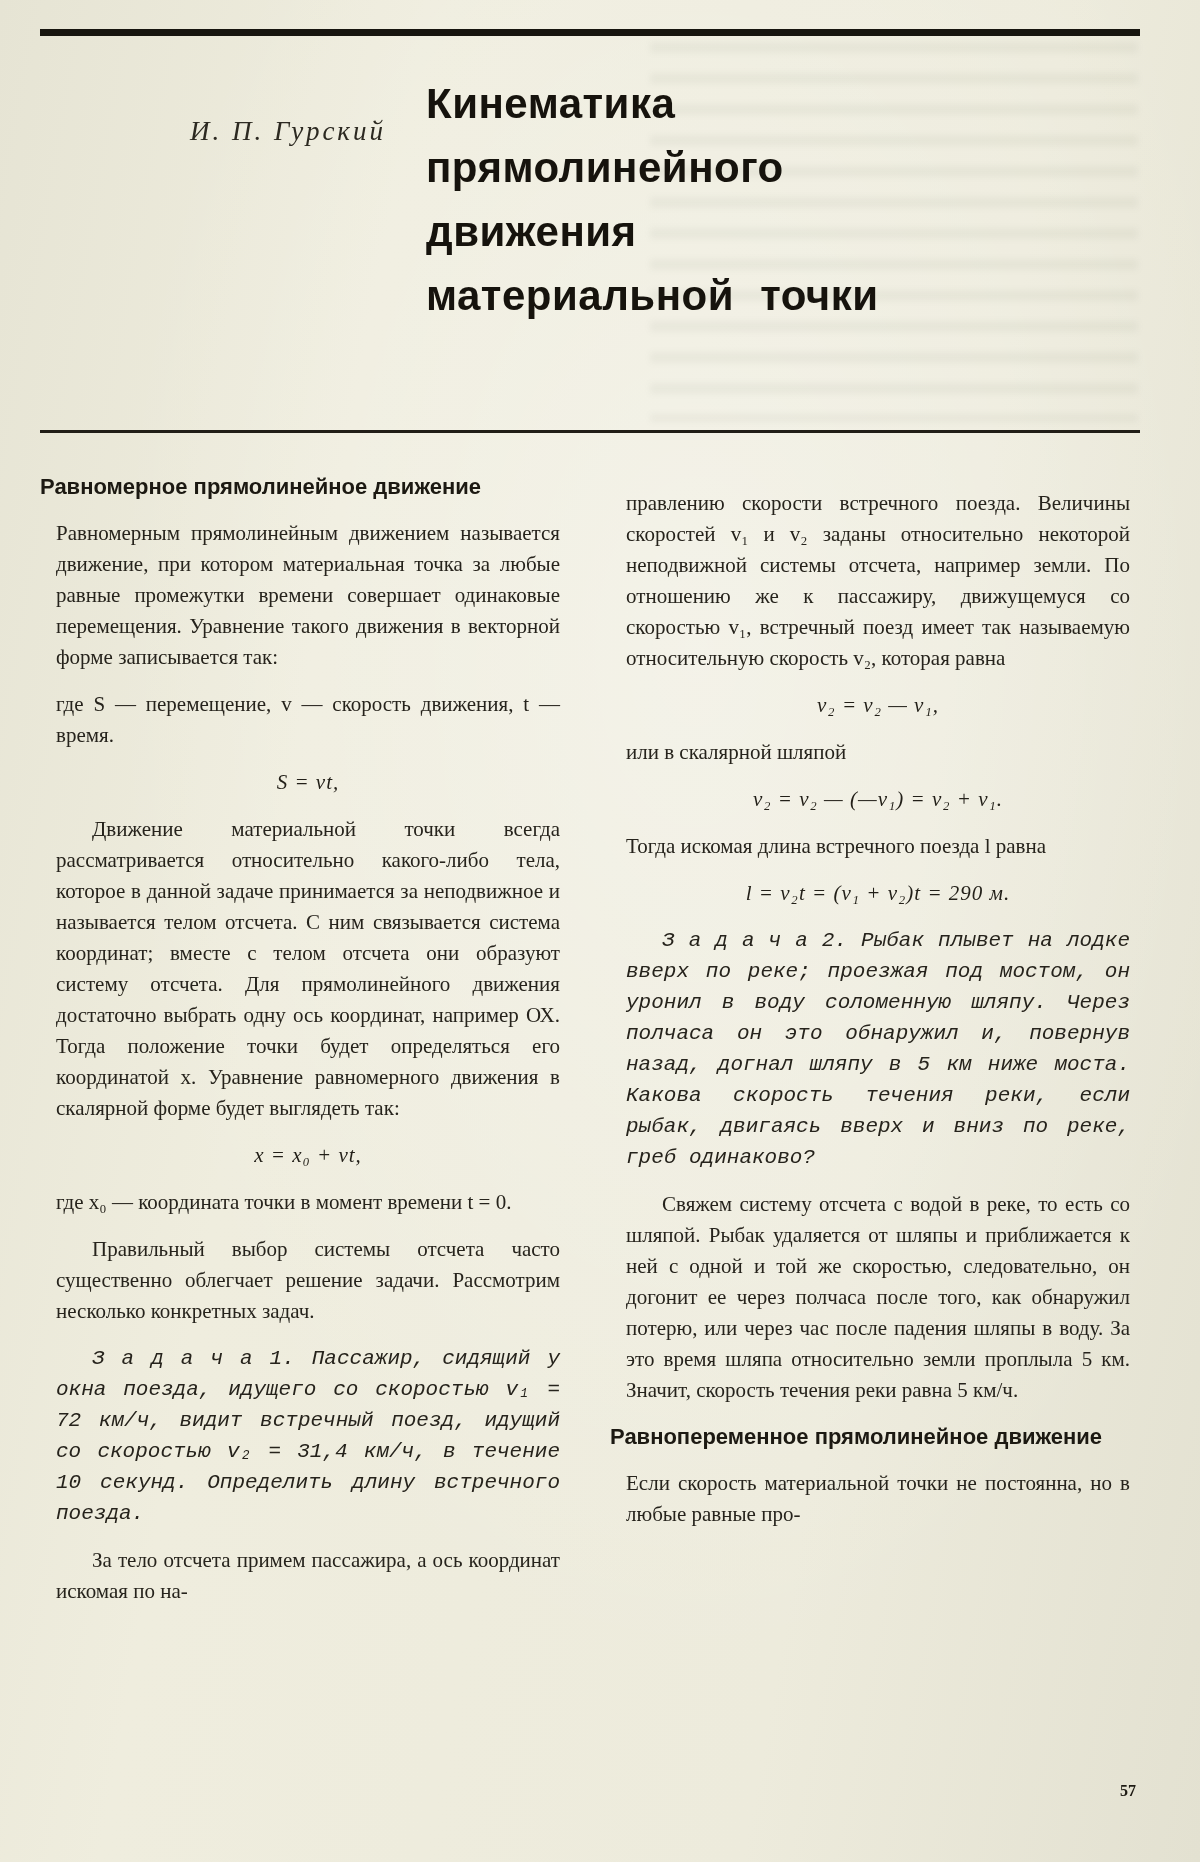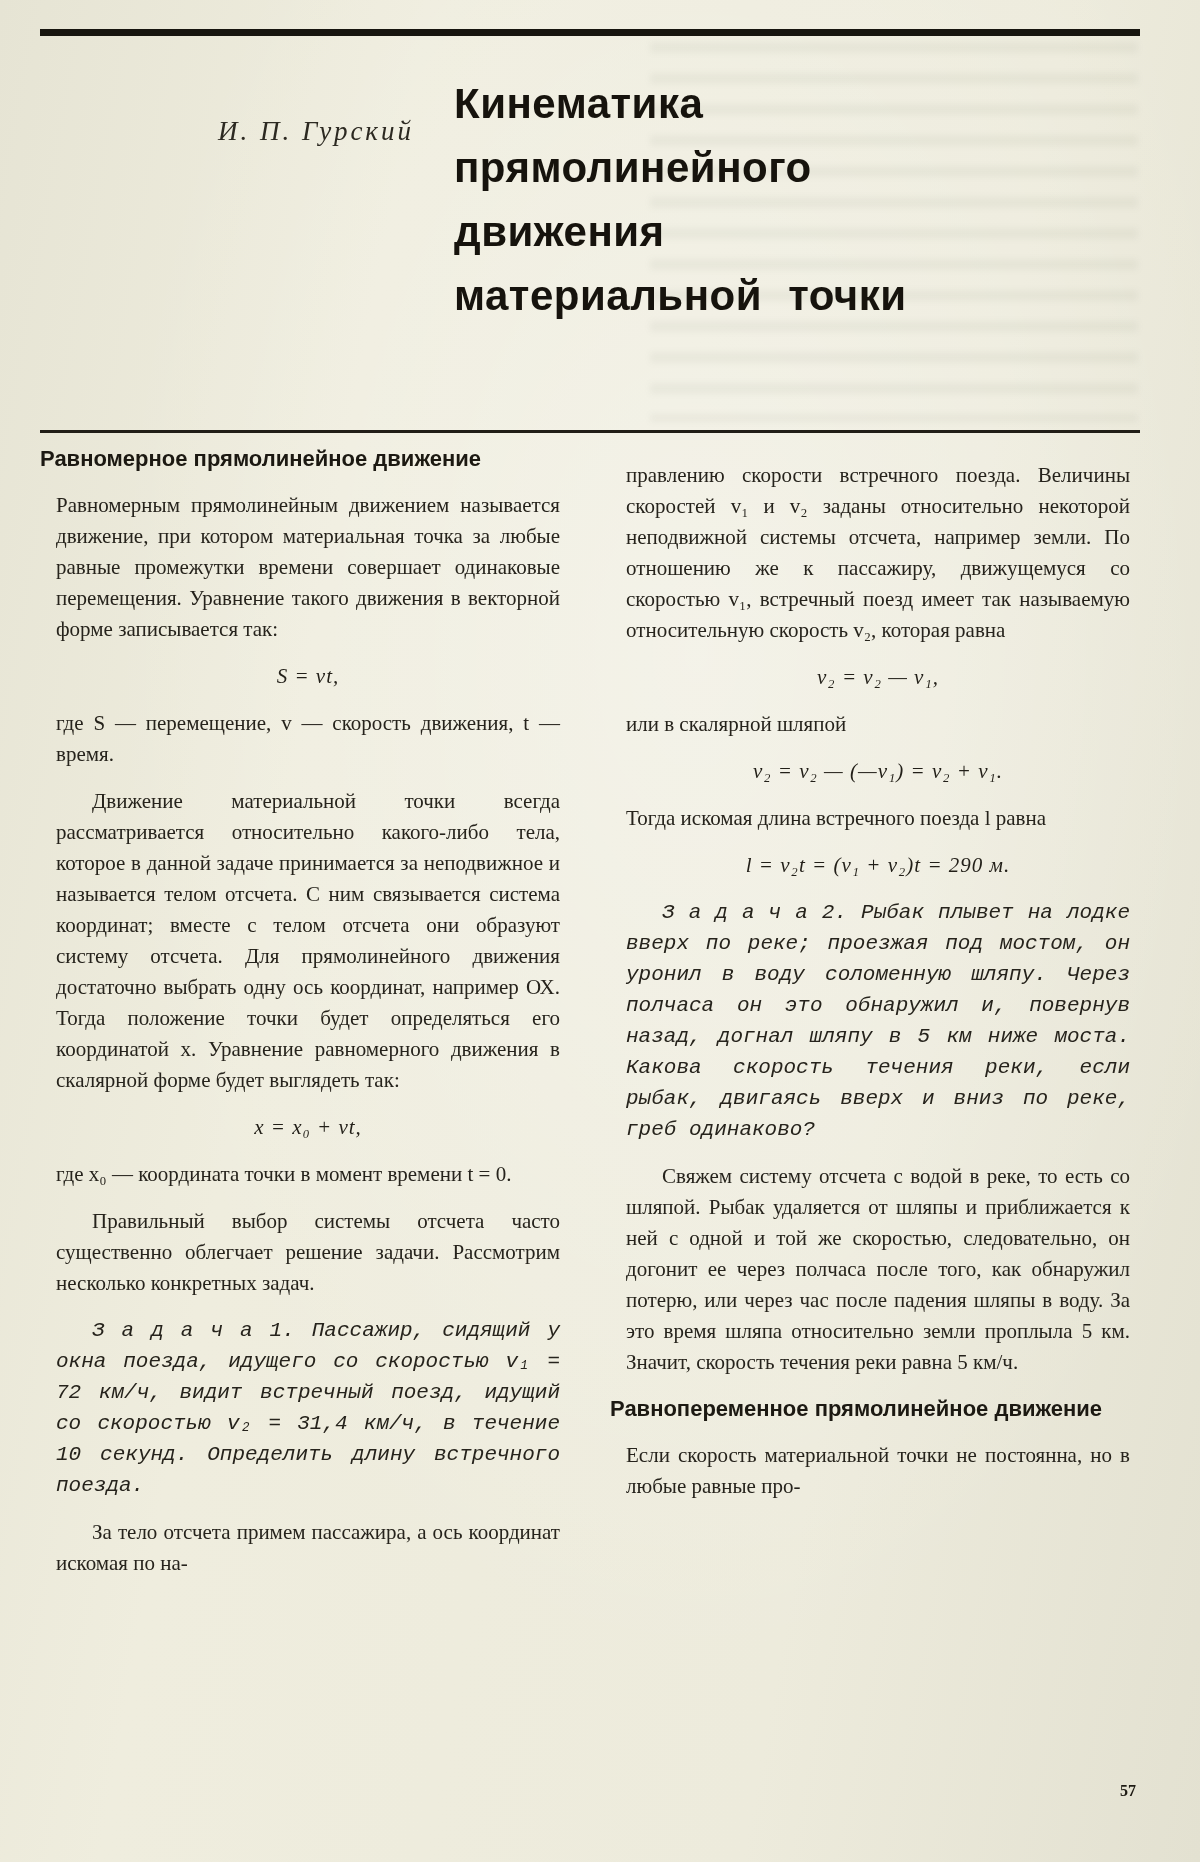--- a/index.html
+++ b/index.html
@@ -34,21 +34,21 @@
 
   .top-rule {
     position: absolute;
     left: 40px; top: 29px;
     width: 1100px; height: 7px;
     background: #17150f;
   }
 
   .masthead {
     position: absolute;
-    left: 52px; top: 72px;
+    left: 24px; top: 72px;
     width: 1100px;
     display: flex;
   }
   .author {
     width: 402px;
     padding: 44px 40px 0 0;
     text-align: right;
     font-style: italic;
     font-size: 27px;
     letter-spacing: 3px;
@@ -68,21 +68,21 @@
 
   .divider {
     position: absolute;
     left: 40px; top: 430px;
     width: 1100px; height: 3px;
     background: #211e17;
   }
 
   .columns {
     position: absolute;
-    left: 40px; top: 444px;
+    left: 40px; top: 472px;
     width: 1106px;
     display: flex;
     gap: 34px;
   }
   .col {
     flex: 1;
     min-width: 0;
     font-size: 21px;
     line-height: 31px;
     text-align: justify;
@@ -138,22 +138,22 @@
       <div class="tline">материальной точки</div>
     </div>
   </div>
 
   <div class="divider"></div>
 
   <div class="columns">
     <div class="col">
         <div class="blk heading">Равномерное прямолинейное движение</div>
         <div class="blk p">Равномерным прямолинейным движением называется движение, при котором материальная точка за любые равные промежутки времени совершает одинаковые перемещения. Уравнение такого движения в векторной форме записывается так:</div>
+        <div class="blk p">где S — перемещение, v — скорость движения, t — время.</div>
         <div class="blk formula">S = vt,</div>
-        <div class="blk p">где S — перемещение, v — скорость движения, t — время.</div>
         <div class="blk p indent">Движение материальной точки всегда рассматривается относительно какого-либо тела, которое в данной задаче принимается за неподвижное и называется телом отсчета. С ним связывается система координат; вместе с телом отсчета они образуют систему отсчета. Для прямолинейного движения достаточно выбрать одну ось координат, например ОХ. Тогда положение точки будет определяться его координатой х. Уравнение равномерного движения в скалярной форме будет выглядеть так:</div>
         <div class="blk formula">x = x₀ + vt,</div>
         <div class="blk p">где x₀ — координата точки в момент времени t = 0.</div>
         <div class="blk p indent">Правильный выбор системы отсчета часто существенно облегчает решение задачи. Рассмотрим несколько конкретных задач.</div>
         <div class="blk p indent italic">З а д а ч а  1. Пассажир, сидящий у окна поезда, идущего со скоростью v₁ = 72 км/ч, видит встречный поезд, идущий со скоростью v₂ = 31,4 км/ч, в течение 10 секунд. Определить длину встречного поезда.</div>
         <div class="blk p indent">За тело отсчета примем пассажира, а ось координат искомая по на-</div>
       </div>
     <div class="col">
         <div class="blk p">правлению скорости встречного поезда. Величины скоростей v₁ и v₂ заданы относительно некоторой неподвижной системы отсчета, например земли. По отношению же к пассажиру, движущемуся со скоростью v₁, встречный поезд имеет так называемую относительную скорость v₂, которая равна</div>
         <div class="blk formula">v₂ = v₂ — v₁,</div>

